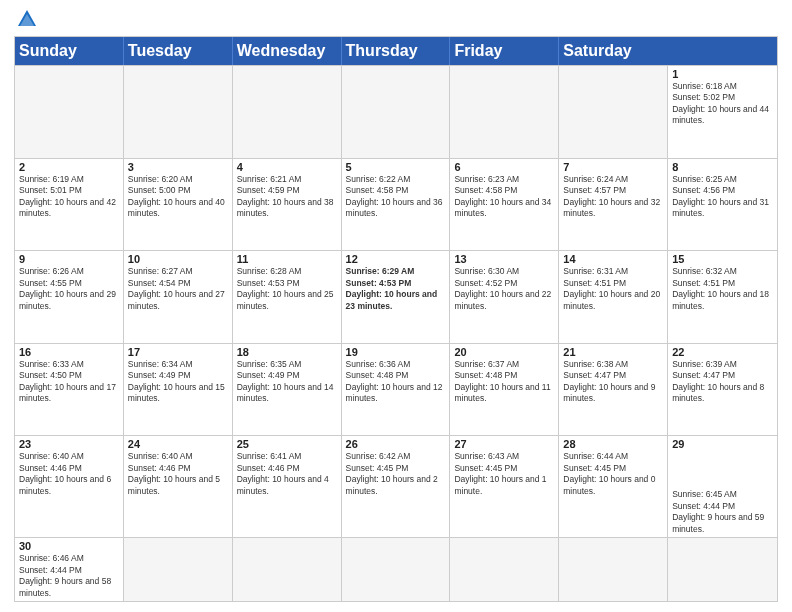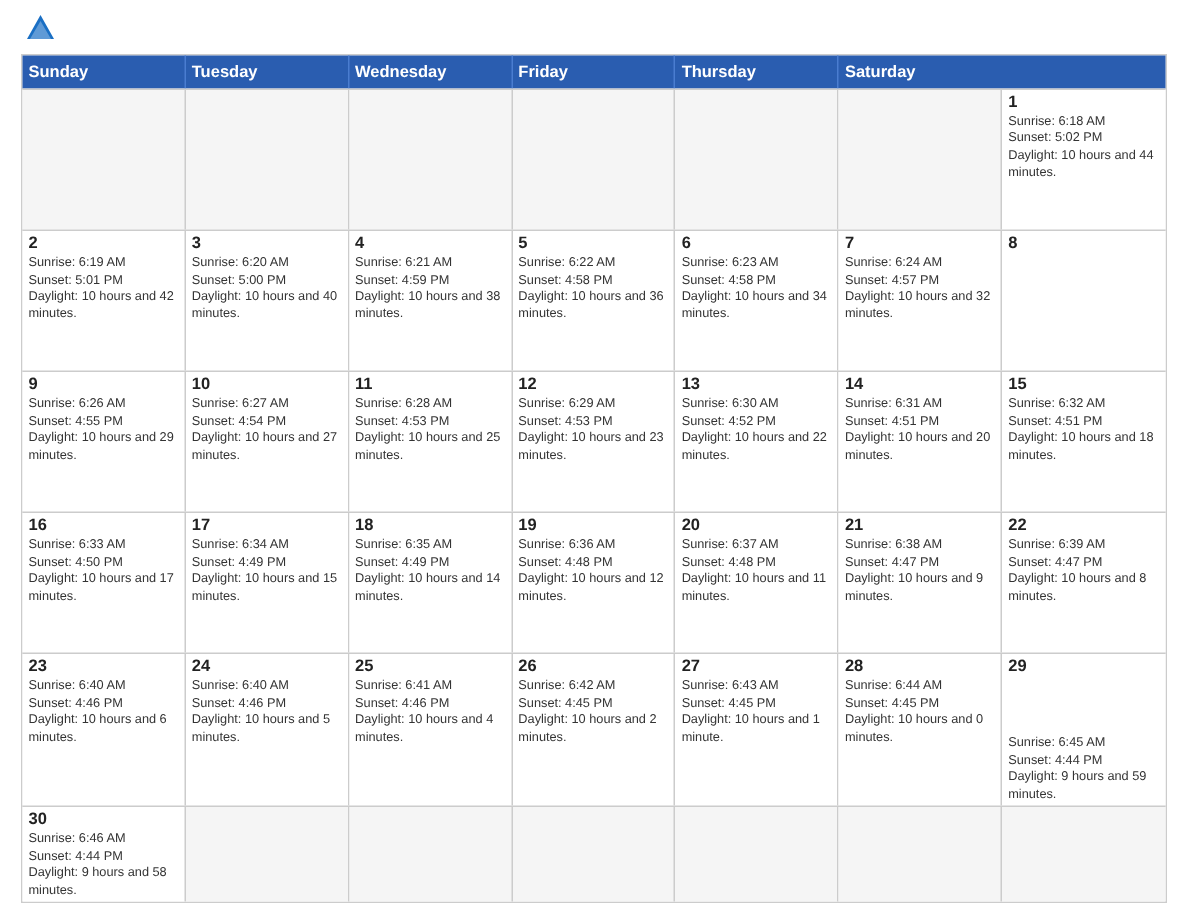--- a/index.html
+++ b/index.html
@@ -62,21 +62,21 @@
       flex-direction: column;
       border: 1px solid #ccc;
     }
     .calendar-header {
       display: grid;
       grid-template-columns: repeat(7, 1fr);
       background: #2a5db0;
     }
     .cal-header-cell {
       color: #fff;
-      font-size: 11px;
+      font-size: 16px;
       font-weight: bold;
       padding: 5px 4px;
       text-align: left;
       border-right: 1px solid #4a7dd0;
     }
     .cal-header-cell:last-child { border-right: none; }
     .calendar-body {
       flex: 1;
       display: flex;
       flex-direction: column;
@@ -134,22 +134,22 @@
       <div class="month-title"></div>
       <div class="location-title"></div>
     </div>
   </div>
 
   <div class="calendar">
     <div class="calendar-header">
     <div class="cal-header-cell">Sunday</div>
         <div class="cal-header-cell">Tuesday</div>
         <div class="cal-header-cell">Wednesday</div>
+        <div class="cal-header-cell">Thursday</div>
         <div class="cal-header-cell">Friday</div>
-        <div class="cal-header-cell">Thursday</div>
         <div class="cal-header-cell">Saturday</div>
       </div>
     <div class="calendar-body">
     <div class="cal-row">
           <div class="cal-cell empty"></div>
           <div class="cal-cell empty"></div>
           <div class="cal-cell empty"></div>
           <div class="cal-cell empty"></div>
           <div class="cal-cell empty"></div>
           <div class="cal-cell empty"></div>
@@ -192,20 +192,23 @@
 Daylight: 10 hours and 34 minutes.</div>
           </div>
           <div class="cal-cell">
             <span class="day-number">7</span>
             <div class="day-info" style="white-space: pre-line;">Sunrise: 6:24 AM
 Sunset: 4:57 PM
 Daylight: 10 hours and 32 minutes.</div>
           </div>
           <div class="cal-cell">
             <span class="day-number">8</span>
+            <div class="day-info" style="white-space: pre-line;">Sunrise: 6:25 AM
+Sunset: 4:56 PM
+Daylight: 10 hours and 31 minutes.</div>
           </div>
         </div>
         <div class="cal-row">
           <div class="cal-cell">
             <span class="day-number">9</span>
             <div class="day-info" style="white-space: pre-line;">Sunrise: 6:26 AM
 Sunset: 4:55 PM
 Daylight: 10 hours and 29 minutes.</div>
           </div>
           <div class="cal-cell">
@@ -215,21 +218,21 @@
 Daylight: 10 hours and 27 minutes.</div>
           </div>
           <div class="cal-cell">
             <span class="day-number">11</span>
             <div class="day-info" style="white-space: pre-line;">Sunrise: 6:28 AM
 Sunset: 4:53 PM
 Daylight: 10 hours and 25 minutes.</div>
           </div>
           <div class="cal-cell">
             <span class="day-number">12</span>
-            <div class="day-info" style="white-space: pre-line;">Sunrise: 6:29 AM
+            <div class="day-info" style="white-space: pre-line; font-weight: bold;">Sunrise: 6:29 AM
 Sunset: 4:53 PM
 Daylight: 10 hours and 23 minutes.</div>
           </div>
           <div class="cal-cell">
             <span class="day-number">13</span>
             <div class="day-info" style="white-space: pre-line;">Sunrise: 6:30 AM
 Sunset: 4:52 PM
 Daylight: 10 hours and 22 minutes.</div>
           </div>
           <div class="cal-cell">

